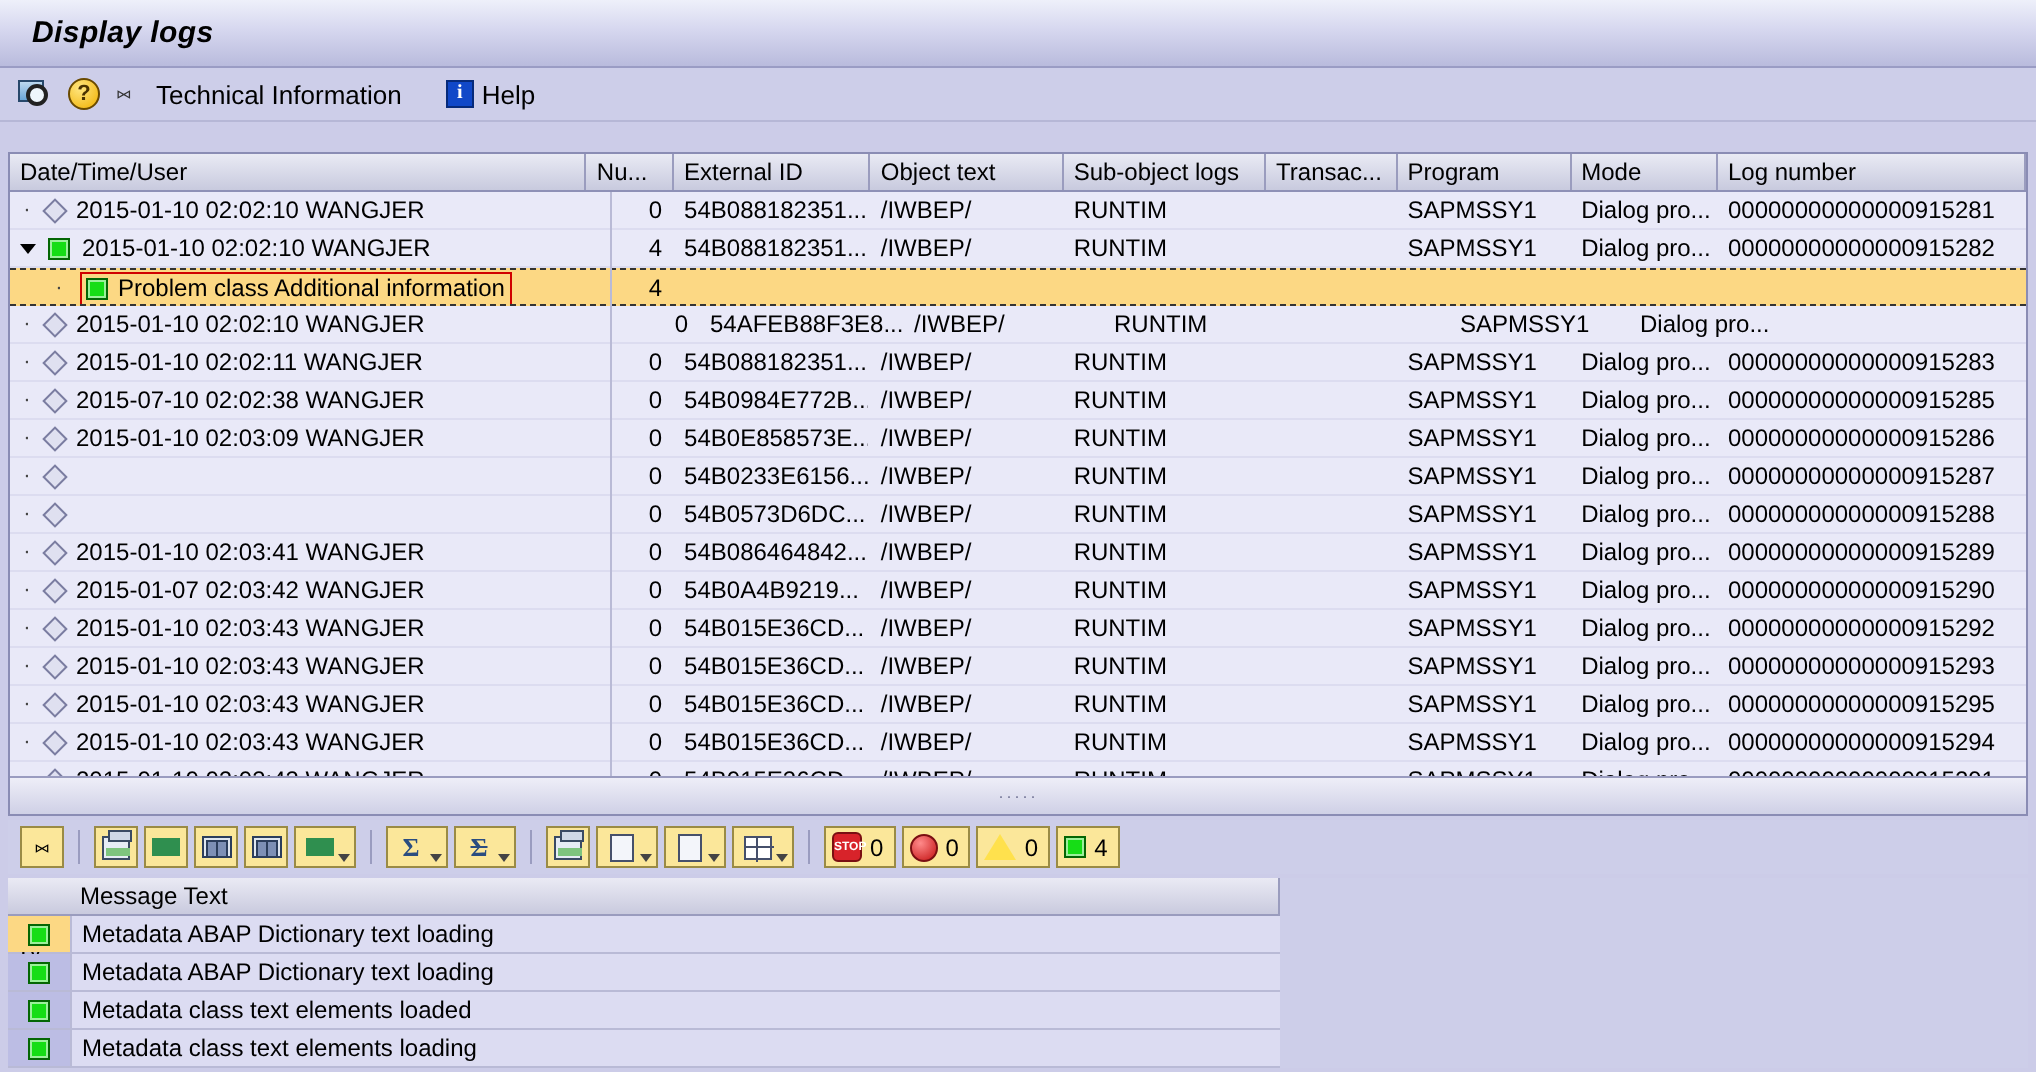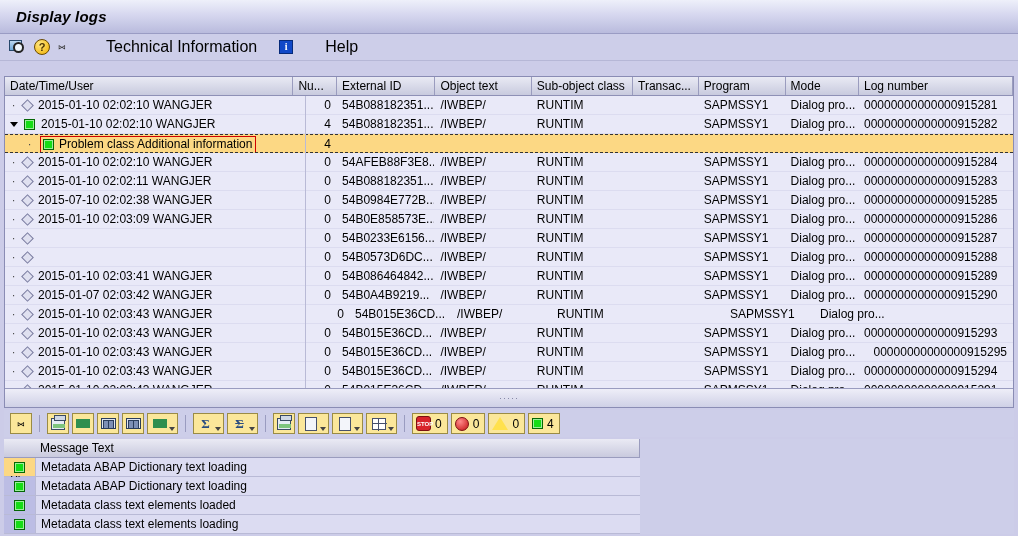--- a/index.html
+++ b/index.html
@@ -36,21 +36,21 @@
   
   .apptoolbar {
     height: 27px;
     background: #cdcee9;
     display: flex; align-items: center;
     padding-left: 9px;
     gap: 8px;
     border-bottom: 1px solid #b6b7d6;
   }
   .tb-item { display: flex; align-items: center; gap: 4px; cursor: default; }
-  .tb-item .lbl { font-size: 16px; color: #000; margin-left: 28px; }
+  .tb-item .lbl { font-size: 13px; color: #000; }
 
   
   .ico { display: inline-block; position: relative; }
 
   .ico-techinfo { width: 17px; height: 15px; }
   .ico-techinfo .mag {
     position:absolute; left:0; top:0; width: 13px; height: 11px;
     background: linear-gradient(#bcd8ef,#6aa6d8);
     border: 1px solid #27486b;
   }
@@ -207,21 +207,21 @@
       <span class="lbl">Help</span>
     </div>
   </div>
 
   <div class="grid-wrap">
     <div class="grid-head" id="grid-head">
         <div class="hc" style="width: 300px;">Date/Time/User</div>
         <div class="hc" style="width: 45px;">Nu...</div>
         <div class="hc" style="width: 102px;">External ID</div>
         <div class="hc" style="width: 100px;">Object text</div>
-        <div class="hc" style="width: 105px;">Sub-object class</div>
+        <div class="hc" style="width: 105px;">Sub-object logs</div>
         <div class="hc" style="width: 68px;">Transac...</div>
         <div class="hc" style="width: 90px;">Program</div>
         <div class="hc" style="width: 76px;">Mode</div>
         <div class="hc" style="width: 160px;">Log number</div>
       </div>
     <div class="vline" style="left:300px"></div>
     <div class="rows" id="grid-rows">
         <div class="row">
           <div class="c" style="width: 300px;">
             <div class="cell-date">
@@ -283,21 +283,20 @@
               <span>2015-01-10  02:02:10  WANGJER</span>
             </div>
           </div>
           <div class="c" style="width: 45px; text-align: right;">0</div>
           <div class="c" style="width: 102px;">54AFEB88F3E8...</div>
           <div class="c" style="width: 100px;">/IWBEP/</div>
           <div class="c" style="width: 105px;">RUNTIM</div>
           <div class="c" style="width: 68px;"></div>
           <div class="c" style="width: 90px;">SAPMSSY1</div>
           <div class="c" style="width: 76px;">Dialog pro...</div>
-          <div class="c" style="width: 160px;">00000000000000915284</div>
         </div>
         <div class="row">
           <div class="c" style="width: 300px;">
             <div class="cell-date">
               <span class="bullet">·</span>
               <span class="diamond"></span>
               <span>2015-01-10  02:02:11  WANGJER</span>
             </div>
           </div>
           <div class="c" style="width: 45px; text-align: right;">0</div>
@@ -417,20 +416,21 @@
               <span>2015-01-10  02:03:43  WANGJER</span>
             </div>
           </div>
           <div class="c" style="width: 45px; text-align: right;">0</div>
           <div class="c" style="width: 102px;">54B015E36CD...</div>
           <div class="c" style="width: 100px;">/IWBEP/</div>
           <div class="c" style="width: 105px;">RUNTIM</div>
           <div class="c" style="width: 68px;"></div>
           <div class="c" style="width: 90px;">SAPMSSY1</div>
           <div class="c" style="width: 76px;">Dialog pro...</div>
+          <div class="c" style="width: 160px;">00000000000000915292</div>
         </div>
         <div class="row">
           <div class="c" style="width: 300px;">
             <div class="cell-date">
               <span class="bullet">·</span>
               <span class="diamond"></span>
               <span>2015-01-10  02:03:43  WANGJER</span>
             </div>
           </div>
           <div class="c" style="width: 45px; text-align: right;">0</div>
@@ -450,21 +450,21 @@
               <span>2015-01-10  02:03:43  WANGJER</span>
             </div>
           </div>
           <div class="c" style="width: 45px; text-align: right;">0</div>
           <div class="c" style="width: 102px;">54B015E36CD...</div>
           <div class="c" style="width: 100px;">/IWBEP/</div>
           <div class="c" style="width: 105px;">RUNTIM</div>
           <div class="c" style="width: 68px;"></div>
           <div class="c" style="width: 90px;">SAPMSSY1</div>
           <div class="c" style="width: 76px;">Dialog pro...</div>
-          <div class="c" style="width: 160px; text-align: right;">00000000000000915295</div>
+          <div class="c" style="width: 160px;">00000000000000915295</div>
         </div>
         <div class="row">
           <div class="c" style="width: 300px;">
             <div class="cell-date">
               <span class="bullet">·</span>
               <span class="diamond"></span>
               <span>2015-01-10  02:03:43  WANGJER</span>
             </div>
           </div>
           <div class="c" style="width: 45px; text-align: right;">0</div>

